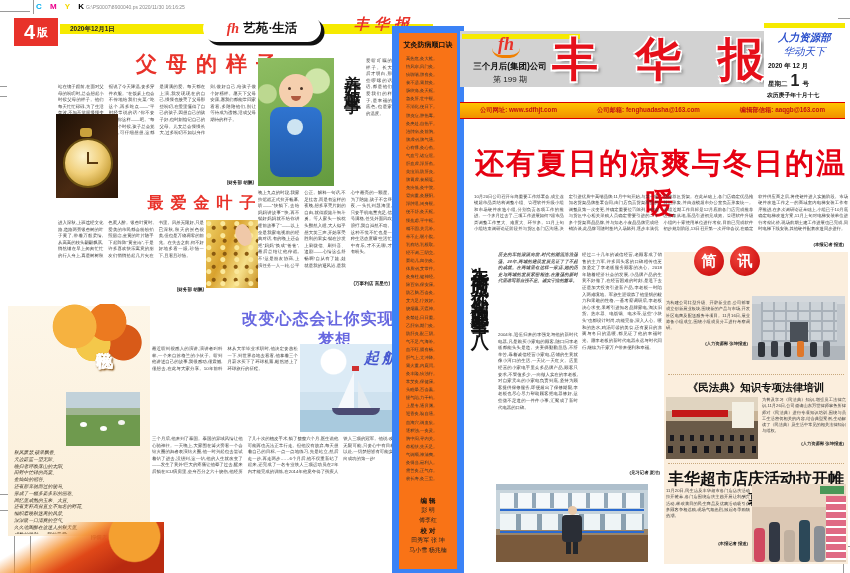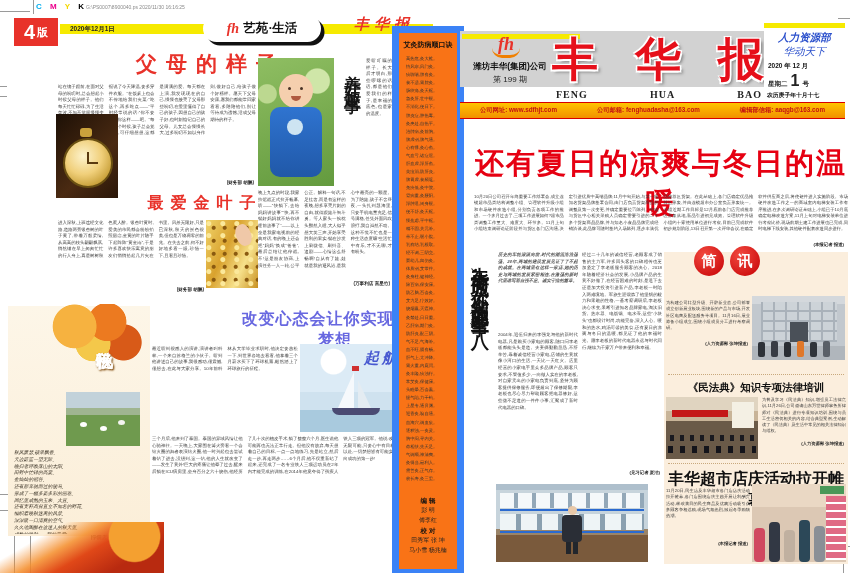--- a/index.html
+++ b/index.html
@@ -193,32 +193,27 @@
       <div class="pre" style="font-size:6px;line-height:1.6;color:#222;">田秀军  张  坤
 马小雪  杨兆楠</div>
     </div>
   </div>
 
   <div class="abs" style="left:460px;top:31px;width:385px;height:56px;background:#d2d2d2;"></div>
   <div class="abs" style="left:462px;top:34px;width:118px;height:5px;background:#f6ea00;"></div>
   <div class="abs" style="left:764px;top:23px;width:81px;height:5px;background:#f6ea00;"></div>
 
   <div class="abs ser" style="left:492px;top:34px;font-size:18px;font-weight:bold;font-style:italic;color:#e8322a;border-bottom:3px solid #f08000;border-radius:0 0 10px 10px;padding:0 6px;">fh</div>
-  <div class="abs ctr" style="left:462px;top:61px;width:96px;font-size:8.5px;font-weight:bold;color:#111;">潍坊丰华(集团)公司</div>
+  <div class="abs ctr" style="left:462px;top:61px;width:96px;font-size:8.5px;font-weight:bold;color:#111;">三个月后(集团)公司</div>
   <div class="abs ctr" style="left:474px;top:74px;width:72px;font-size:8px;color:#222;">第 199 期</div>
 
   <div class="abs ser" style="left:552px;top:33px;width:212px;height:54px;display:flex;justify-content:space-between;align-items:center;font-size:46px;font-weight:bold;color:#e60f1a;text-shadow:-1.5px -1.5px 0 #fff,1.5px -1.5px 0 #fff,-1.5px 1.5px 0 #fff,1.5px 1.5px 0 #fff,3px 3px 3px rgba(60,60,60,0.5);">
     <span>丰</span>
     <span>华</span>
     <span>报</span>
-  </div>
-  <div class="abs ser" style="left:556px;top:89px;width:206px;display:flex;justify-content:space-between;font-size:10px;font-weight:bold;color:#222;letter-spacing:1px;">
-    <span>FENG</span>
-    <span>HUA</span>
-    <span>BAO</span>
   </div>
 
   <div class="abs" style="left:764px;top:28px;width:81px;height:70px;background:#fff;">
     <div class="ser ctr" style="margin-top:3px;font-size:10.5px;font-weight:bold;font-style:italic;color:#2b50cc;">人力资源部</div>
     <div class="ser ctr" style="font-size:10.5px;font-weight:normal;font-style:italic;color:#2b50cc;">华动天下</div>
     <div style="margin:3px 0 0 4px;font-size:6.5px;font-weight:bold;color:#111;">2020 年 12 月</div>
     <div style="margin:1px 0 0 4px;display:flex;align-items:baseline;gap:3px;">
       <span style="font-size:6.5px;font-weight:bold;">星期二</span>
       <span style="font-size:16px;font-weight:bold;">1</span>
       <span style="font-size:6.5px;font-weight:bold;">号</span>

